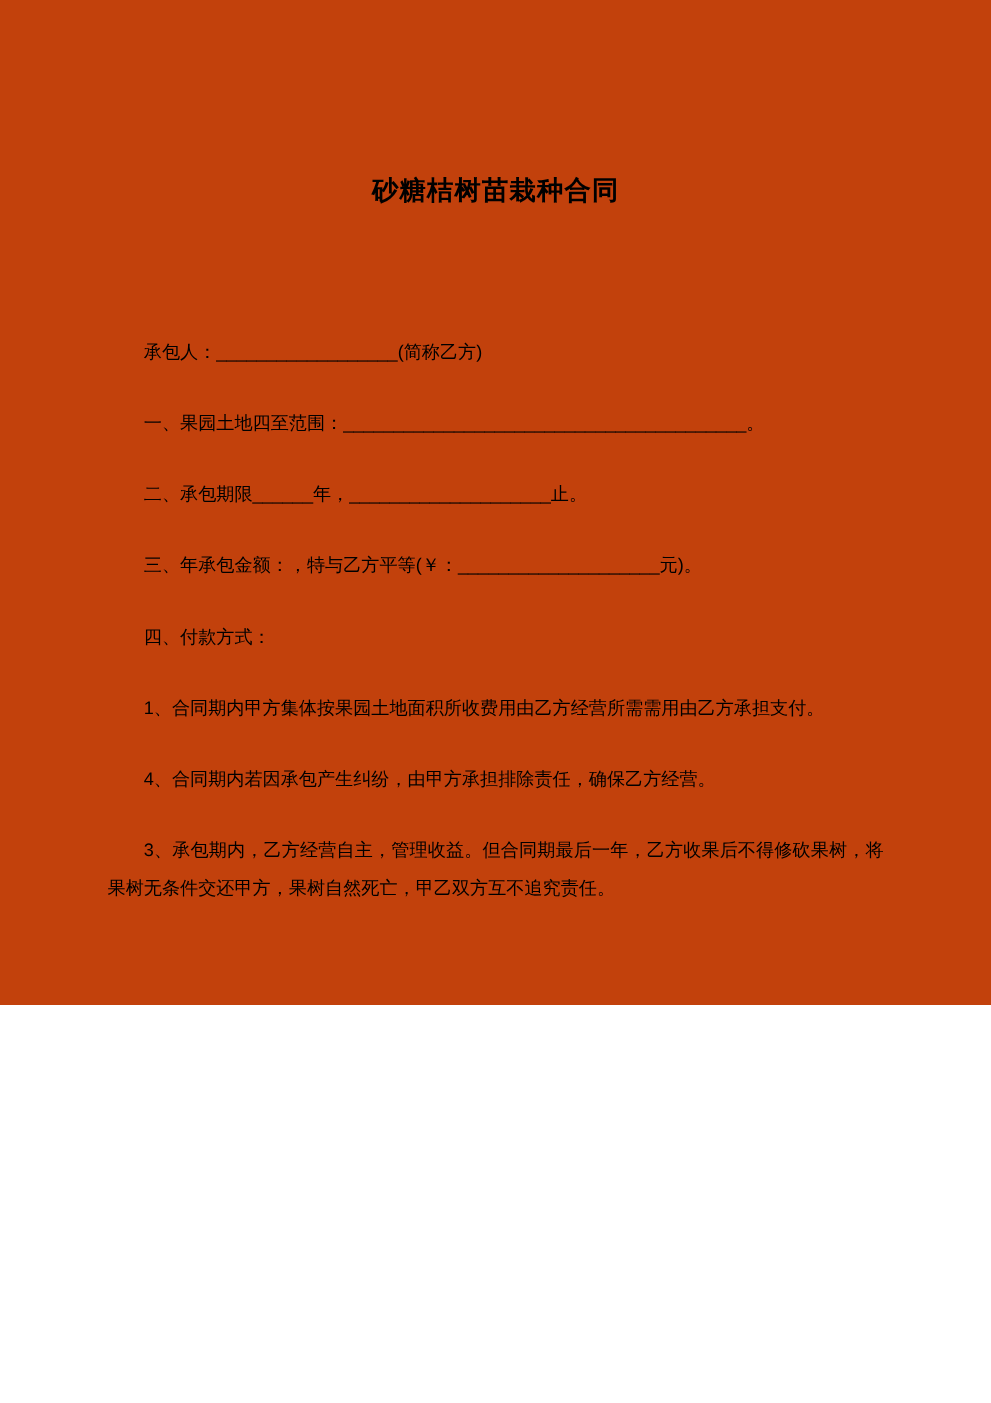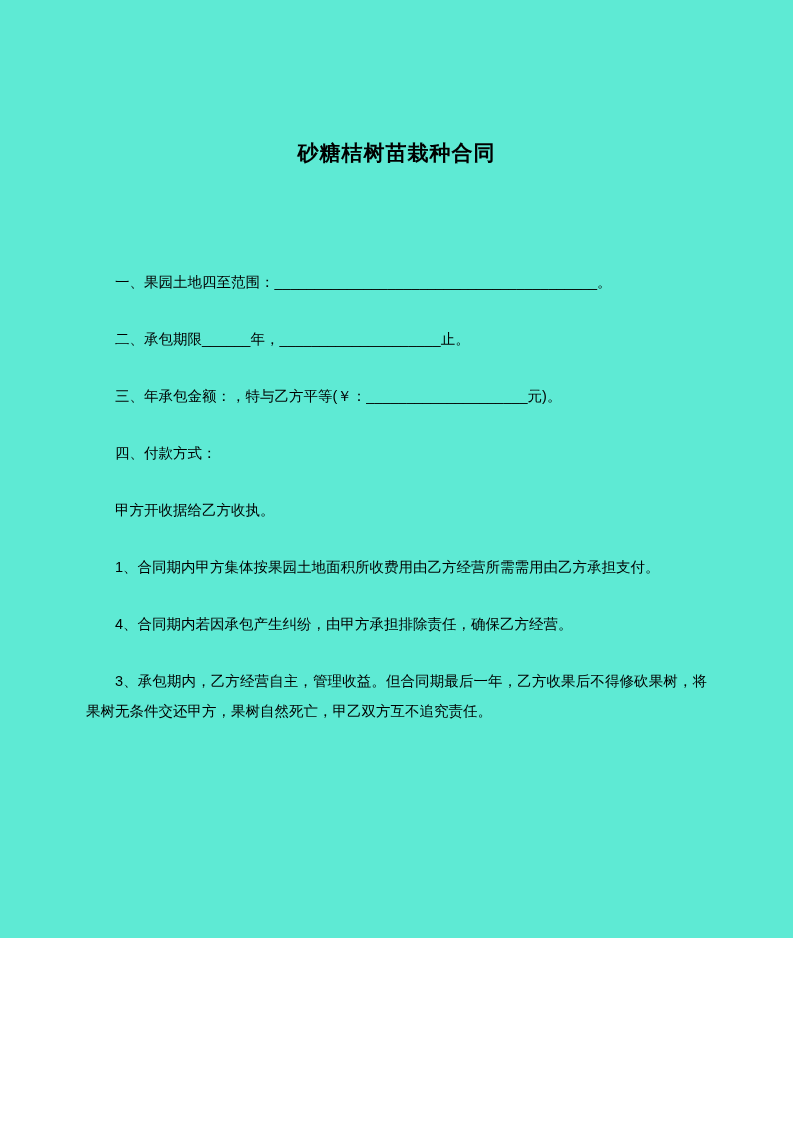--- a/index.html
+++ b/index.html
@@ -7,23 +7,23 @@
     padding: 0;
     background: #ffffff;
   }
   body {
     font-family: "Liberation Sans", "DejaVu Sans", sans-serif;
     color: #000000;
   }
   .page {
     position: relative;
     width: 793px;
-    height: 938px;
+    height: 804px;
     margin: 0 auto;
-    background: #5eead4;
+    background: #c2410c;
     overflow: hidden;
     box-sizing: border-box;
   }
   .content {
     position: absolute;
     left: 86px;
     top: 0;
     width: 621px;
   }
   .doc-title {
@@ -60,25 +60,25 @@
 <body>
 
 <div class="page">
 
   <div class="content">
 
     <div class="doc-title">砂糖桔树苗栽种合同</div>
 
     <div class="spacer-after-title"></div>
 
+    <p class="para indent">承包人：__________________(简称乙方)</p>
     <p class="para indent">一、果园土地四至范围：________________________________________。</p>
     <p class="para indent">二、承包期限______年，____________________止。</p>
     <p class="para indent">三、年承包金额：，特与乙方平等(￥：____________________元)。</p>
     <p class="para indent">四、付款方式：</p>
-    <p class="para indent">甲方开收据给乙方收执。</p>
     <p class="para indent">1、合同期内甲方集体按果园土地面积所收费用由乙方经营所需需用由乙方承担支付。</p>
     <p class="para indent">4、合同期内若因承包产生纠纷，由甲方承担排除责任，确保乙方经营。</p>
     <p class="para indent">3、承包期内，乙方经营自主，管理收益。但合同期最后一年，乙方收果后不得修砍果树，将果树无条件交还甲方，果树自然死亡，甲乙双方互不追究责任。</p>
 
   </div>
 
   <div class="page-number">1</div>
 
 </div>
 

